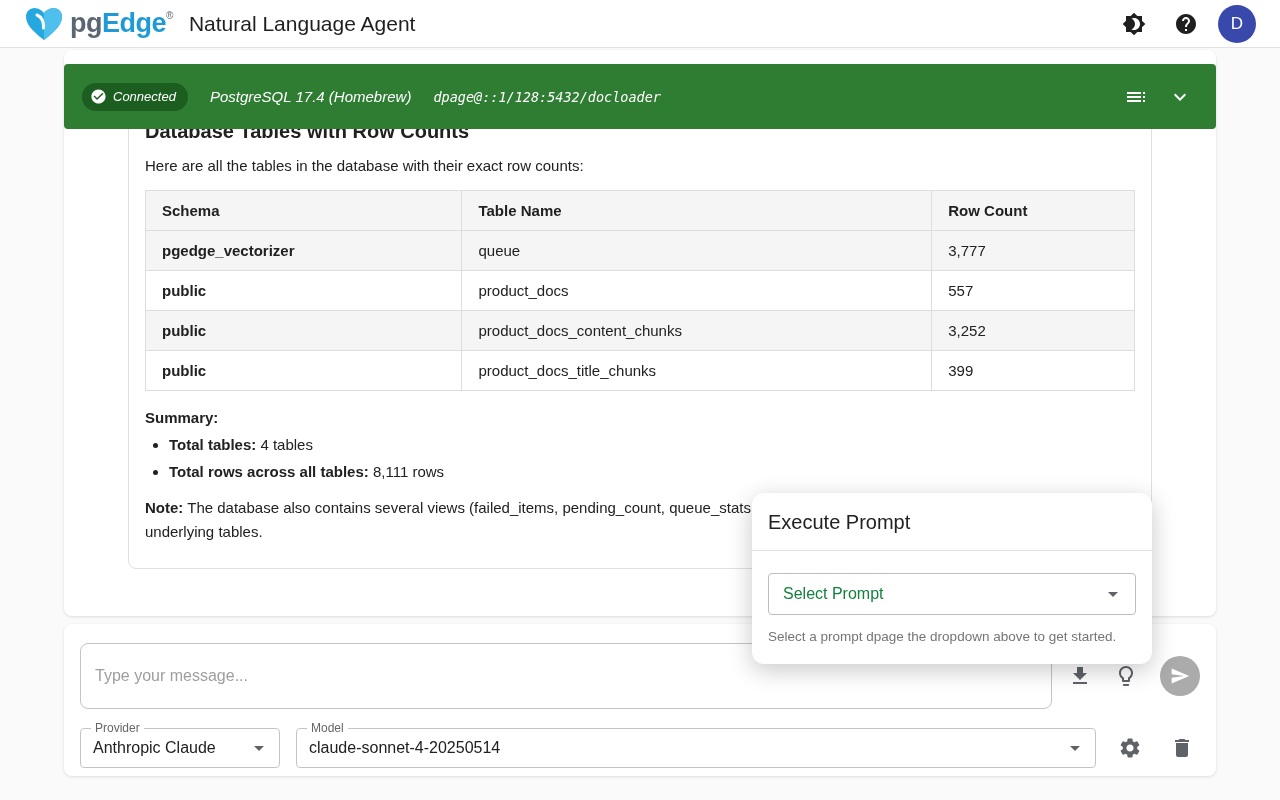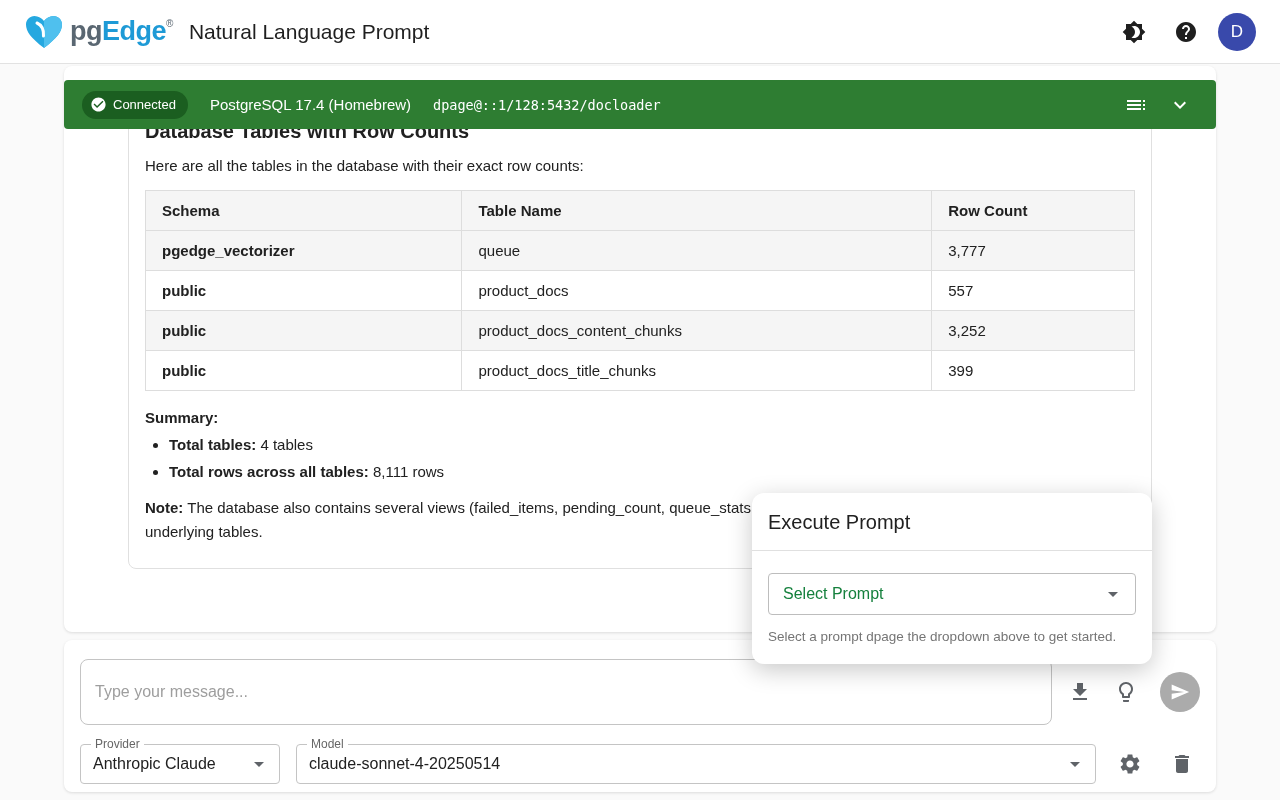--- a/index.html
+++ b/index.html
@@ -3,21 +3,21 @@
 <meta charset="utf-8">
 <style>
   * { box-sizing: border-box; margin: 0; padding: 0; }
   html,body { width:1280px; height:800px; }
   body {
     overflow:hidden; background:#fafafa; position:relative;
     font-family:"Liberation Sans", sans-serif; color:#212121;
   }
   
   .app-header {
-    height:64px; background:#fff; border-bottom:1px solid #e2e2e2;
+    height:48px; background:#fff; border-bottom:1px solid #e2e2e2;
     display:flex; align-items:center; padding:0 24px; gap:16px;
   }
   .logo { display:flex; align-items:center; gap:6px; }
   .logo-text { font-size:27px; letter-spacing:-0.5px; display:flex; align-items:flex-start; }
   .logo-pg { color:#5a6772; font-weight:600; }
   .logo-edge { color:#1e9ad6; font-weight:700; }
   .logo-reg { font-size:10px; color:#5a6772; position:relative; top:2px; }
   .page-title { font-size:21px; font-weight:400; color:#1f1f1f; }
   .header-actions { margin-left:auto; display:flex; align-items:center; gap:12px; }
   .icon-btn {
@@ -28,22 +28,22 @@
     width:38px; height:38px; border-radius:50%; background:#3949ab; color:#fff;
     font-size:17px; display:flex; align-items:center; justify-content:center; cursor:pointer;
   }
   
   .chat-card {
     margin:2px 64px 0; background:#fff; border-radius:8px;
     box-shadow:0 1px 3px rgba(0,0,0,0.12); height:566px;
     display:flex; flex-direction:column; padding-top:14px; overflow:hidden;
   }
   .conn-bar {
-    background:#2e7d32; border-radius:4px; height:49px; flex-shrink:0;
-    display:flex; align-items:center; padding:0 18px; gap:22px; color:#fff;
+    background:#2e7d32; border-radius:4px; height:65px; flex-shrink:0;
+    display:flex; align-items:center; padding:0 18px; gap:22px; color:#fff;font-style:italic;
   }
   .chip {
     background:#1b5e20; border-radius:16px; height:28px; display:flex; align-items:center;
     gap:6px; padding:0 12px 0 8px; font-size:13px; color:#fff;
   }
   .conn-server { font-size:15px; }
   .conn-dsn { font-family:"DejaVu Sans Mono", monospace; font-size:13.5px; }
   .conn-actions { margin-left:auto; display:flex; align-items:center; gap:8px; }
   .conn-actions .icon-btn { color:#fff; width:36px; height:36px; }
   .chat-scroll { flex:1; overflow:hidden; padding:8px 64px 24px; }
@@ -118,21 +118,21 @@
         <path d="M20 7 C22.2 4.2 25.6 2 29.5 2 C34.2 2 38 5.8 38 10.5 C38 17.5 33 24 20 34 Z" fill="#4fc0ee"></path>
         <path d="M13 9 q7 3 6.5 13" stroke="#ffffff" stroke-width="3" fill="none" stroke-linecap="round"></path>
       </svg>
     </span>
     <span class="logo-text">
       <span class="logo-pg">pg</span>
         <span class="logo-edge">Edge</span>
         <span class="logo-reg">®</span>
     </span>
   </div>
-  <h1 class="page-title">Natural Language Prompt</h1>
+  <h1 class="page-title">Natural Language Agent</h1>
   <div class="header-actions">
     <button class="icon-btn">
       <span>
         <svg width="24" height="24" viewBox="0 0 24 24" fill="currentColor">
             <path d="M20 8.69V4h-4.69L12 .69 8.69 4H4v4.69L.69 12 4 15.31V20h4.69L12 23.31 15.31 20H20v-4.69L23.31 12 20 8.69zM12 18c-.89 0-1.74-.2-2.5-.55C11.56 16.5 13 14.42 13 12s-1.44-4.5-3.5-5.45C10.26 6.2 11.11 6 12 6c3.31 0 6 2.69 6 6s-2.69 6-6 6z"></path>
           </svg>
       </span>
     </button>
     <button class="icon-btn">
       <span>

